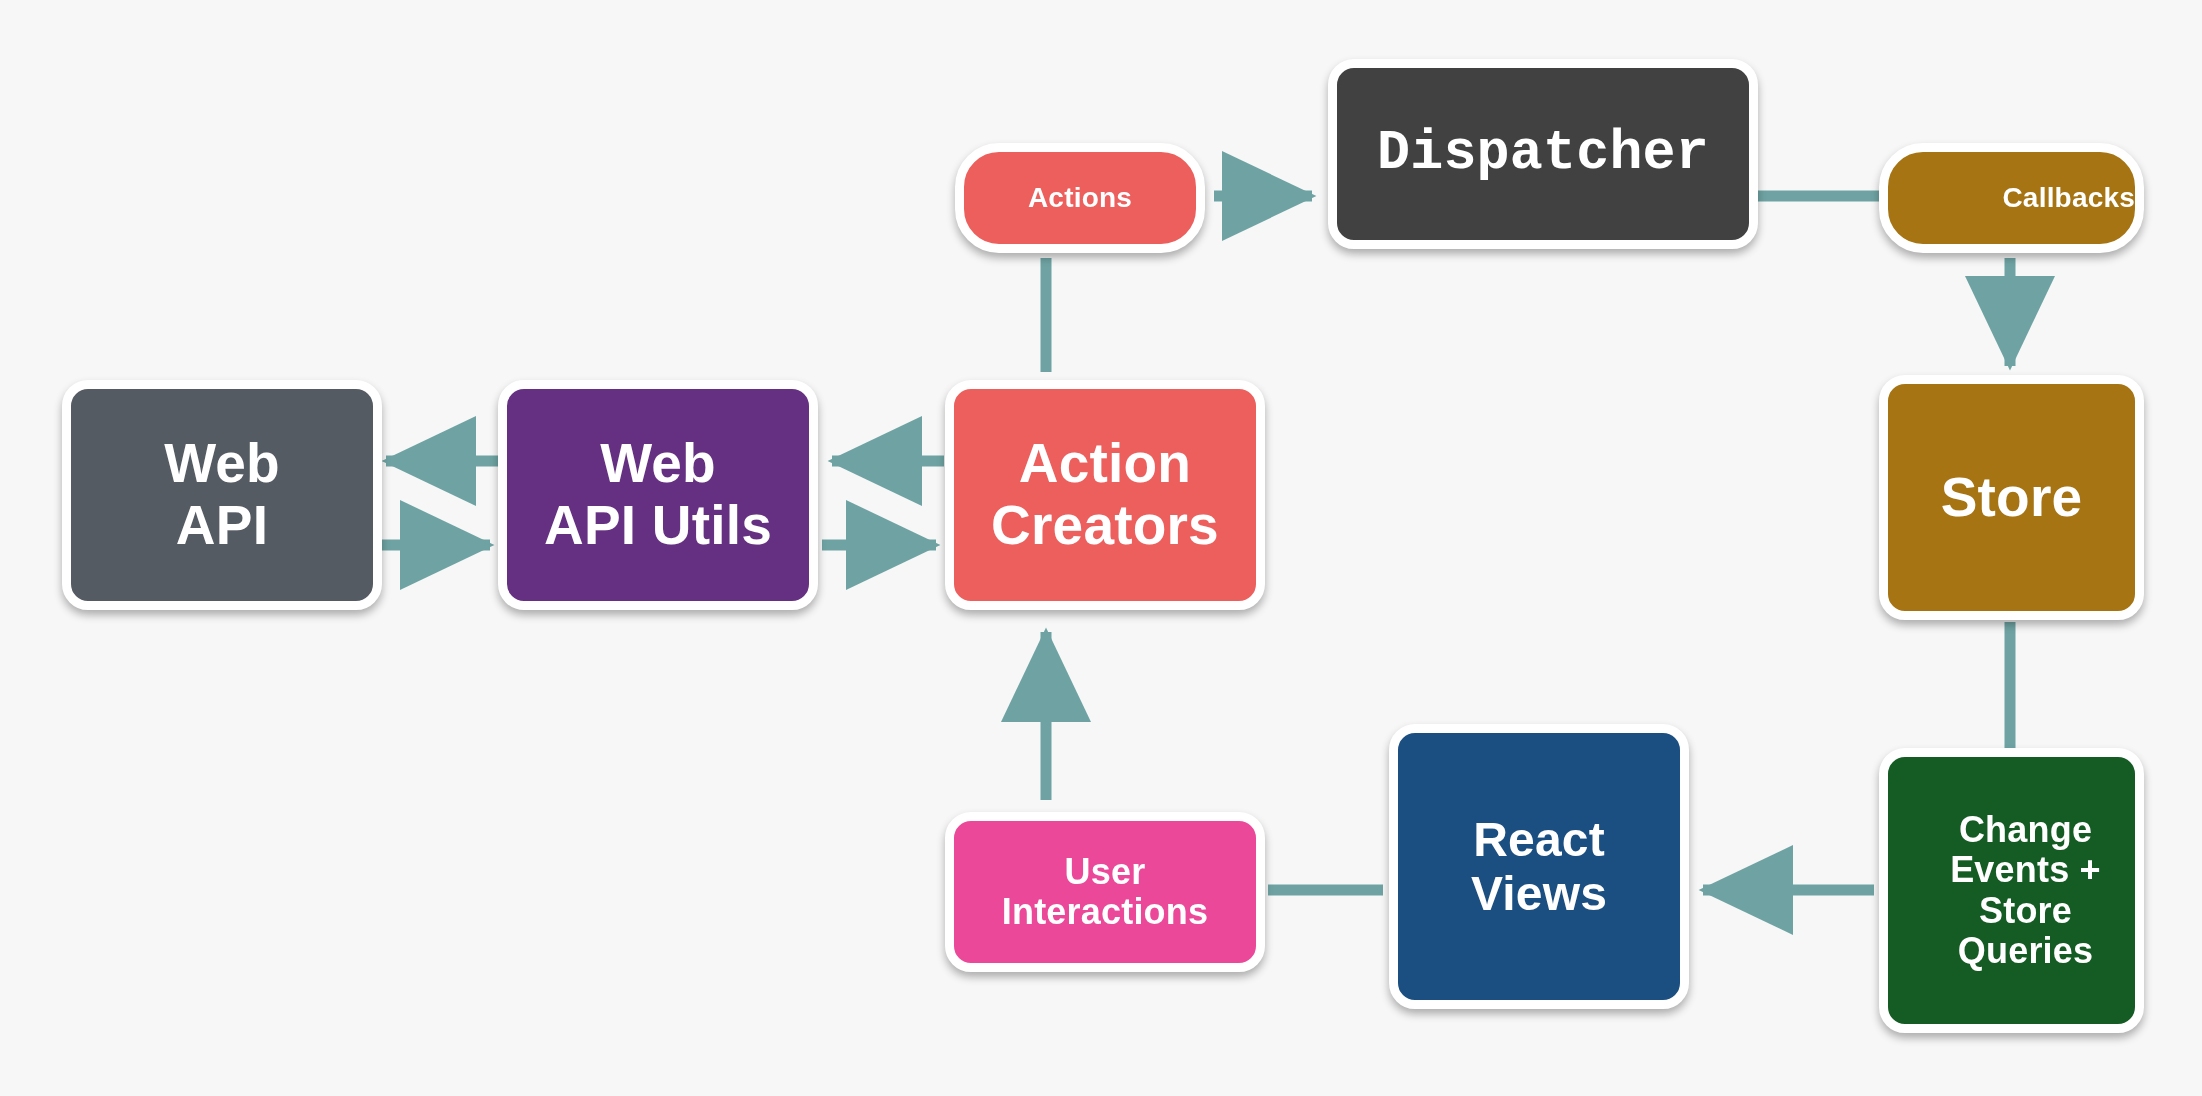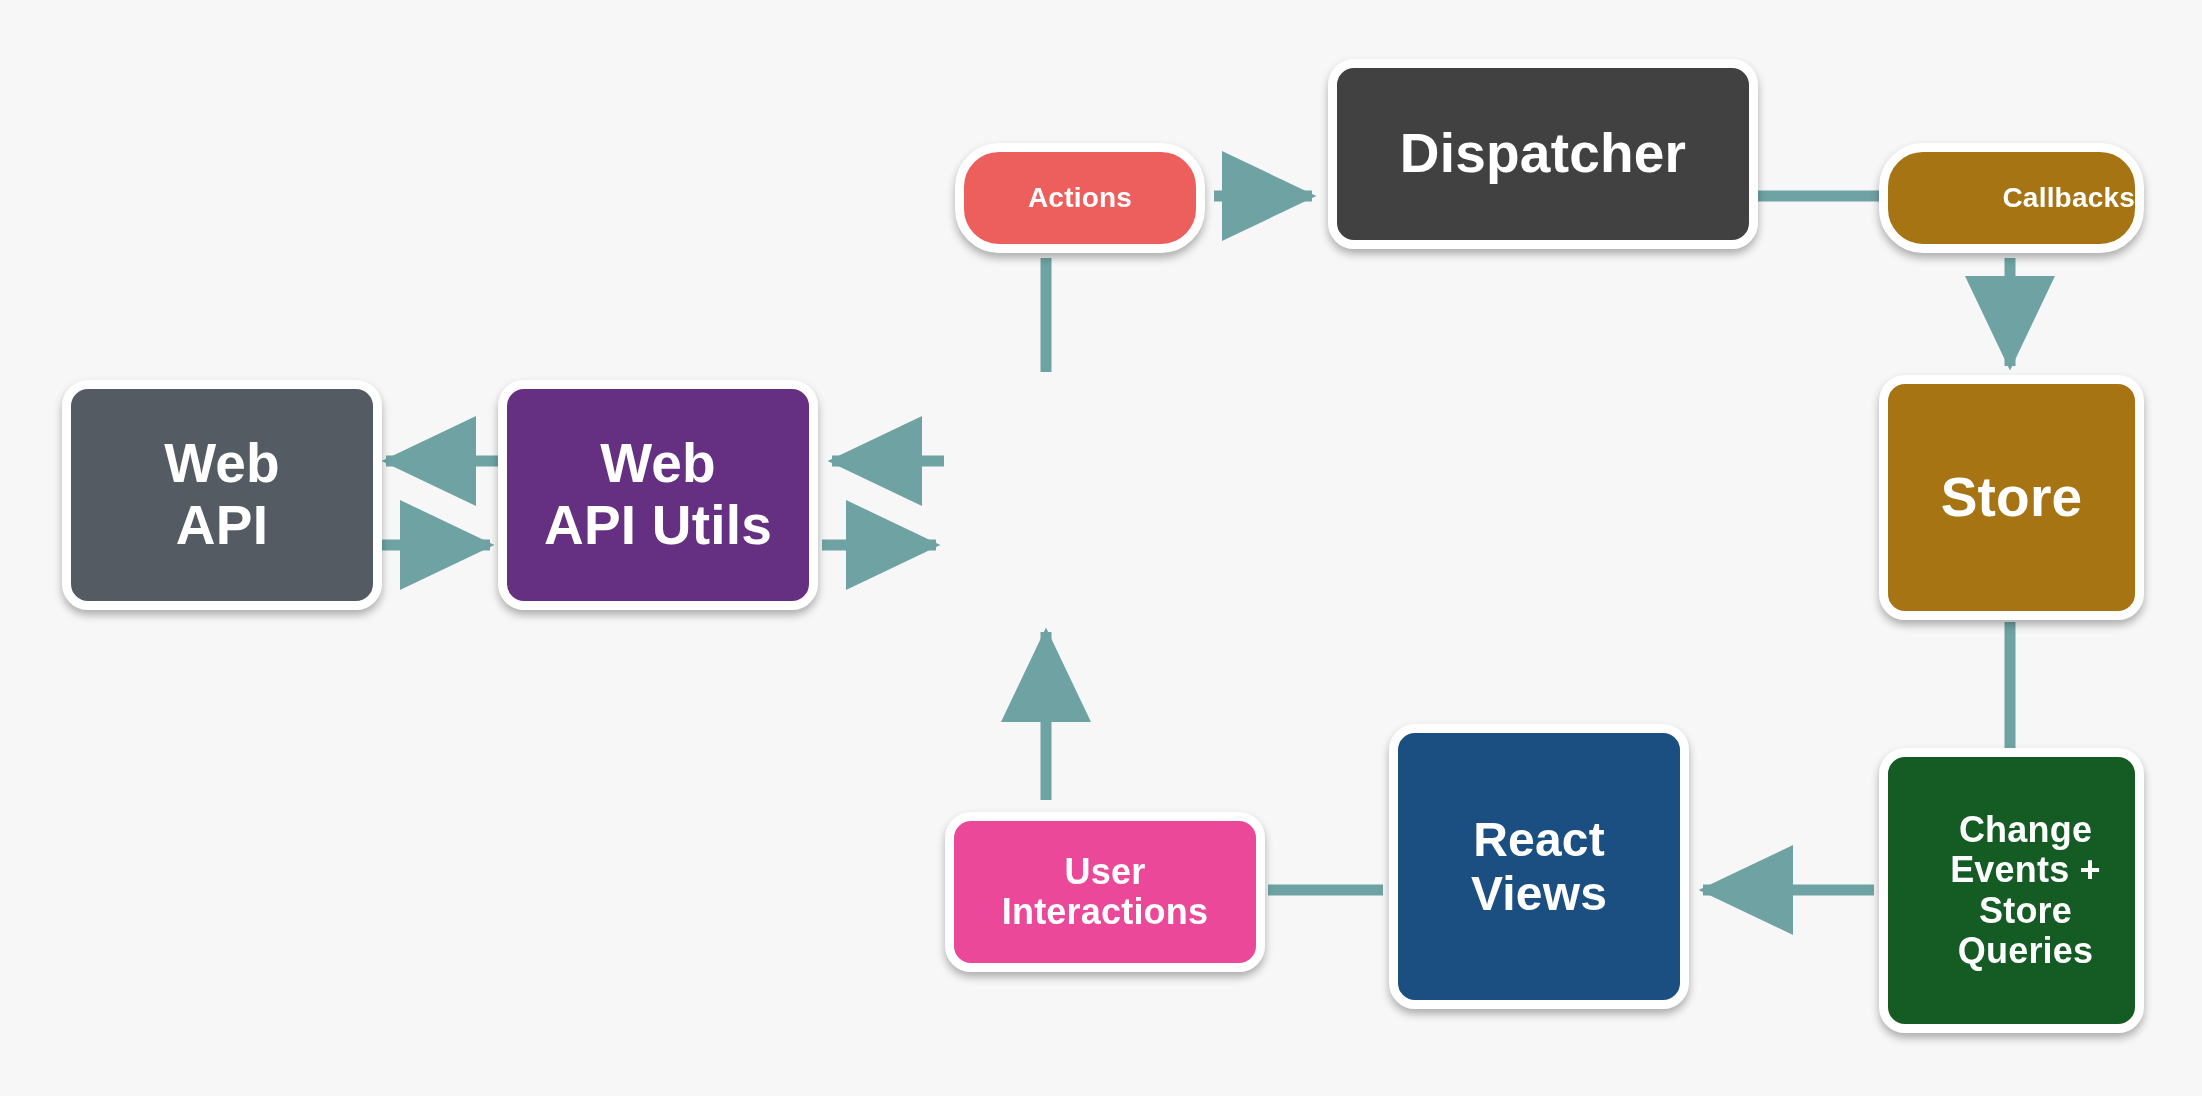--- a/index.html
+++ b/index.html
@@ -94,26 +94,30 @@
   <div class="node s-lg" style="left: 62px; top: 380px; width: 320px; height: 230px; background: rgb(85, 91, 99); border-color: rgb(255, 255, 255);">
     <span class="label">Web
 API</span>
   </div>
 
   <div class="node s-lg" style="left: 498px; top: 380px; width: 320px; height: 230px; background: rgb(101, 48, 129); border-color: rgb(255, 255, 255);">
     <span class="label">Web
 API Utils</span>
   </div>
 
+  <div class="node s-lg" style="left: 945px; top: 380px; width: 320px; height: 230px; background: rgb(236, 95, 92); border-color: rgb(255, 255, 255);">
+    <span class="label">Action
+Creators</span>
+  </div>
 
   <div class="node s-sm pill" style="left: 955px; top: 143px; width: 250px; height: 110px; background: rgb(236, 95, 92); border-color: rgb(255, 255, 255);">
     <span class="label">Actions</span>
   </div>
 
-  <div class="node s-lg" style="left: 1328px; top: 59px; width: 430px; height: 190px; background: rgb(65, 65, 65); border-color: rgb(255, 255, 255);">
+  <div class="node s-lg" style="left: 1328px; top: 59px; width: 430px; height: 190px; background: rgb(65, 65, 65); border-color: rgb(255, 255, 255); font-family: Liberation Mono, monospace;">
     <span class="label">Dispatcher</span>
   </div>
 
   <div class="node s-sm pill" style="left: 1879px; top: 143px; width: 265px; height: 110px; background: rgb(166, 116, 19); border-color: rgb(255, 255, 255); justify-content: flex-end;">
     <span class="label">Callbacks</span>
   </div>
 
   <div class="node s-lg" style="left: 1879px; top: 375px; width: 265px; height: 245px; background: rgb(166, 116, 19); border-color: rgb(255, 255, 255);">
     <span class="label">Store</span>
   </div>

